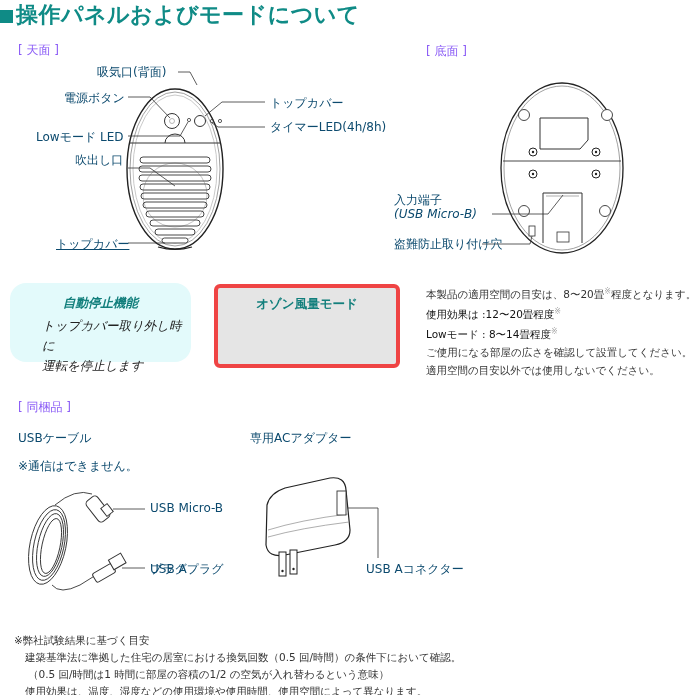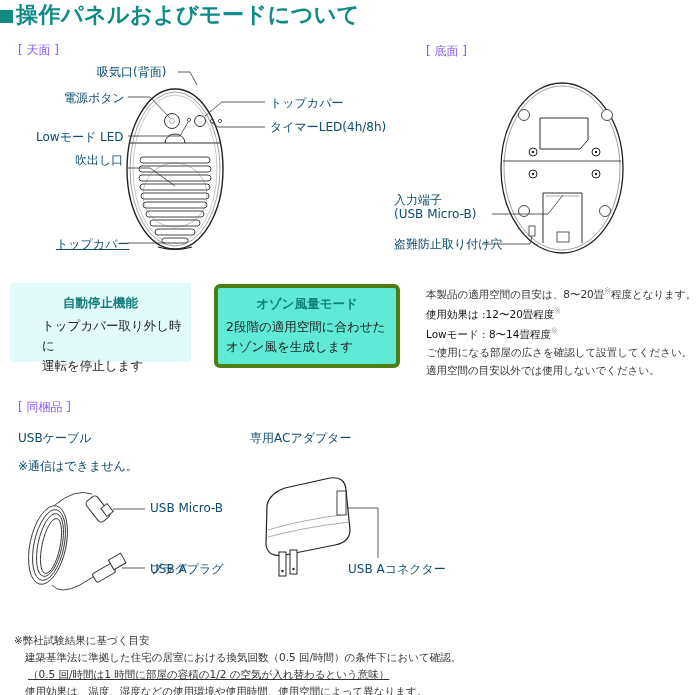--- a/index.html
+++ b/index.html
@@ -4,32 +4,32 @@
 <style>
   html, body { margin:0; padding:0; background:#ffffff; }
   body { width:700px; height:695px; position:relative; overflow:hidden;
          font-family:"DejaVu Sans","Liberation Sans",sans-serif; color:#222; }
   .abs { position:absolute; }
   .title { left:0; top:0; font-size:22px; color:#0f8b86; font-weight:bold; letter-spacing:0.5px; white-space:nowrap; }
   .title .sq { display:inline-block; width:13px; height:13px; background:#0f8b86; margin-right:3px; vertical-align:-1px; }
   .bracket { font-size:12px; font-weight:normal; color:#8b5cf6; white-space:nowrap; }
   .lbl { font-size:12px; color:#0c4a6e; white-space:nowrap; }
   svg { position:absolute; overflow:visible; }
-  .box1 { left:10px; top:283px; width:181px; height:79px; background:#e3fafb; border-radius:2px; }
-  .box2 { left:214px; top:284px; width:178px; height:76px; background:#5eead4; border:4px solid #4d7c0f; border-radius:6px; }
+  .box1 { left:10px; top:283px; width:181px; height:79px; background:#e3fafb; border-radius:16px;font-style:italic; }
+  .box2 { left:214px; top:284px; width:178px; height:76px; background:#e5e5e5; border:4px solid #ef4444; border-radius:6px; }
   .boxhead { font-size:12.5px; font-weight:bold; color:#127f7c; text-align:center; margin-top:12px; }
   .boxbody { font-size:12.5px; color:#222; line-height:20px; margin-top:4px; padding-left:32px; }
   .box2 .boxbody { padding-left:8px; }
   .box2 .boxhead { margin-top:8px; }
   .note { left:426px; top:283px; font-size:10.5px; line-height:18px; color:#333; }
   .note b { font-weight:normal; color:#111; }
   .note .ast { color:#aaa; font-size:8px; vertical-align:4px; }
   .foot { left:14px; top:632px; font-size:10.5px; line-height:17px; color:#333; }
   .foot .ind { padding-left:11px; }
-  .foot .ind2 { padding-left:14px;text-decoration:underline; }
+  .foot .ind2 { padding-left:14px; }
 </style>
 </head>
 <body>
 
 <div class="abs title"><span class="sq"></span><span>操作パネルおよびモードについて</span></div>
 
 <div class="abs bracket" style="left:18px;top:42px;">[ 天面 ]</div>
 
 <svg style="left:0;top:0;" width="700" height="695">
 
@@ -122,36 +122,32 @@
 
   <rect x="529" y="226" width="6" height="10" fill="#fff" stroke="#333" stroke-width="0.8"></rect>
 
   <g fill="none" stroke="#333" stroke-width="0.8">
     <path d="M492 214 L548 214 L563 195"></path>
     <path d="M482 244 L530 244 L532 236"></path>
   </g>
 </svg>
 
 <div class="abs lbl" style="left:394px;top:192px;">入力端子</div>
-<div class="abs lbl" style="left:394px;top:207px;">(USB Micro-B)</div>
+<div class="abs lbl" style="left:394px;top:207px;font-style:italic;">(USB Micro-B)</div>
 <div class="abs lbl" style="left:394px;top:236px;">盗難防止取り付け穴</div>
 
 <div class="abs box1">
   <div class="boxhead">自動停止機能</div>
   <div class="boxbody">
     <div>トップカバー取り外し時に</div>
     <div>運転を停止します</div>
   </div>
 </div>
 <div class="abs box2">
   <div class="boxhead">オゾン風量モード</div>
-  <div class="boxbody">
-    <div>2段階の適用空間に合わせた</div>
-    <div>オゾン風を生成します</div>
-  </div>
 </div>
 
 <div class="abs note">
   <div><span>本製品の適用空間の目安は、8〜20畳</span><span class="ast">※</span><span>程度となります。</span></div>
   <div><b>使用効果は :12〜20畳程度</b><span class="ast">※</span></div>
   <div><b>Lowモード :  8〜14畳程度</b><span class="ast">※</span></div>
   <div>ご使用になる部屋の広さを確認して設置してください。</div>
   <div>適用空間の目安以外では使用しないでください。</div>
 </div>
 
@@ -203,20 +199,20 @@
   <g fill="#fff" stroke="#222" stroke-width="1">
     <rect x="279" y="552" width="7" height="24"></rect>
     <rect x="290" y="550" width="7" height="24"></rect>
   </g>
   <g fill="#222">
       <circle cx="282.5" cy="571" r="1.2"></circle>
       <circle cx="293.5" cy="569" r="1.2"></circle>
     </g>
   <path d="M348 508 L378 508 L378 558" fill="none" stroke="#333" stroke-width="0.8"></path>
 </svg>
-<div class="abs lbl" style="left:348px;top:561px;">USB Aコネクター</div>
+<div class="abs lbl" style="left:366px;top:561px;">USB Aコネクター</div>
 
 <div class="abs foot">
   <div>※弊社試験結果に基づく目安</div>
   <div class="ind">建築基準法に準拠した住宅の居室における換気回数（0.5 回/時間）の条件下において確認。</div>
   <div class="ind2">（0.5 回/時間は1 時間に部屋の容積の1/2 の空気が入れ替わるという意味）</div>
   <div class="ind">使用効果は、温度、湿度などの使用環境や使用時間、使用空間によって異なります。</div>
 </div>
 
 </body></html>

